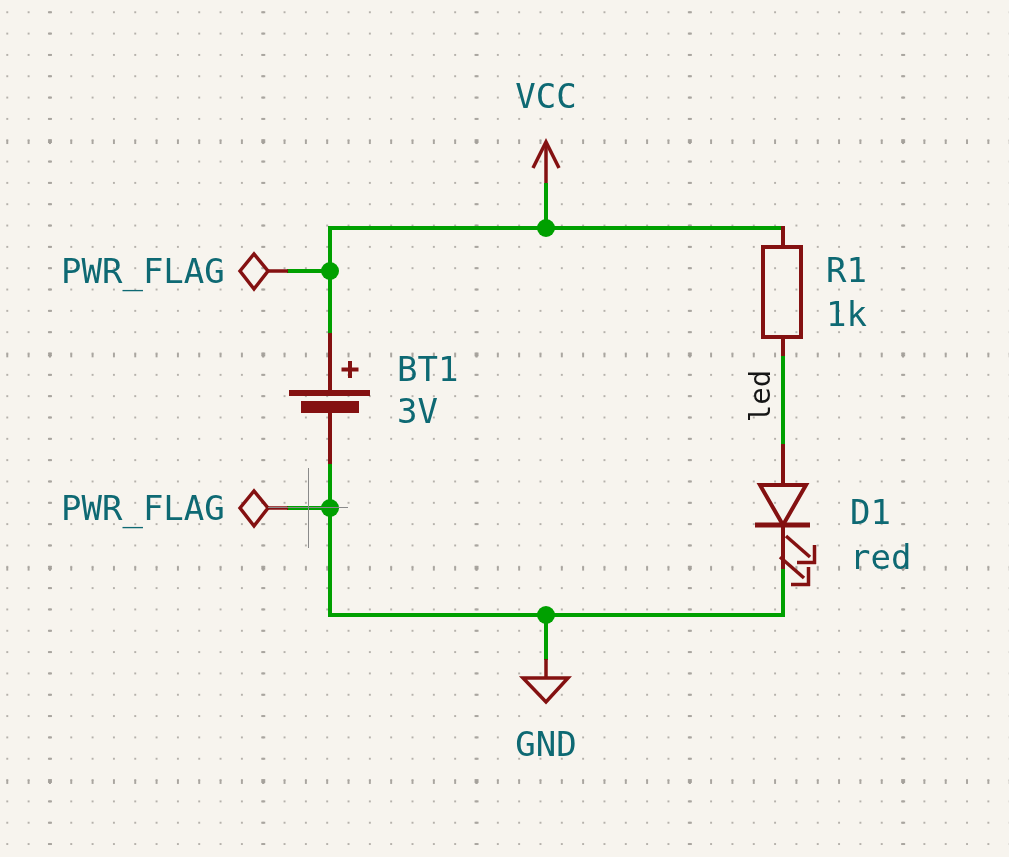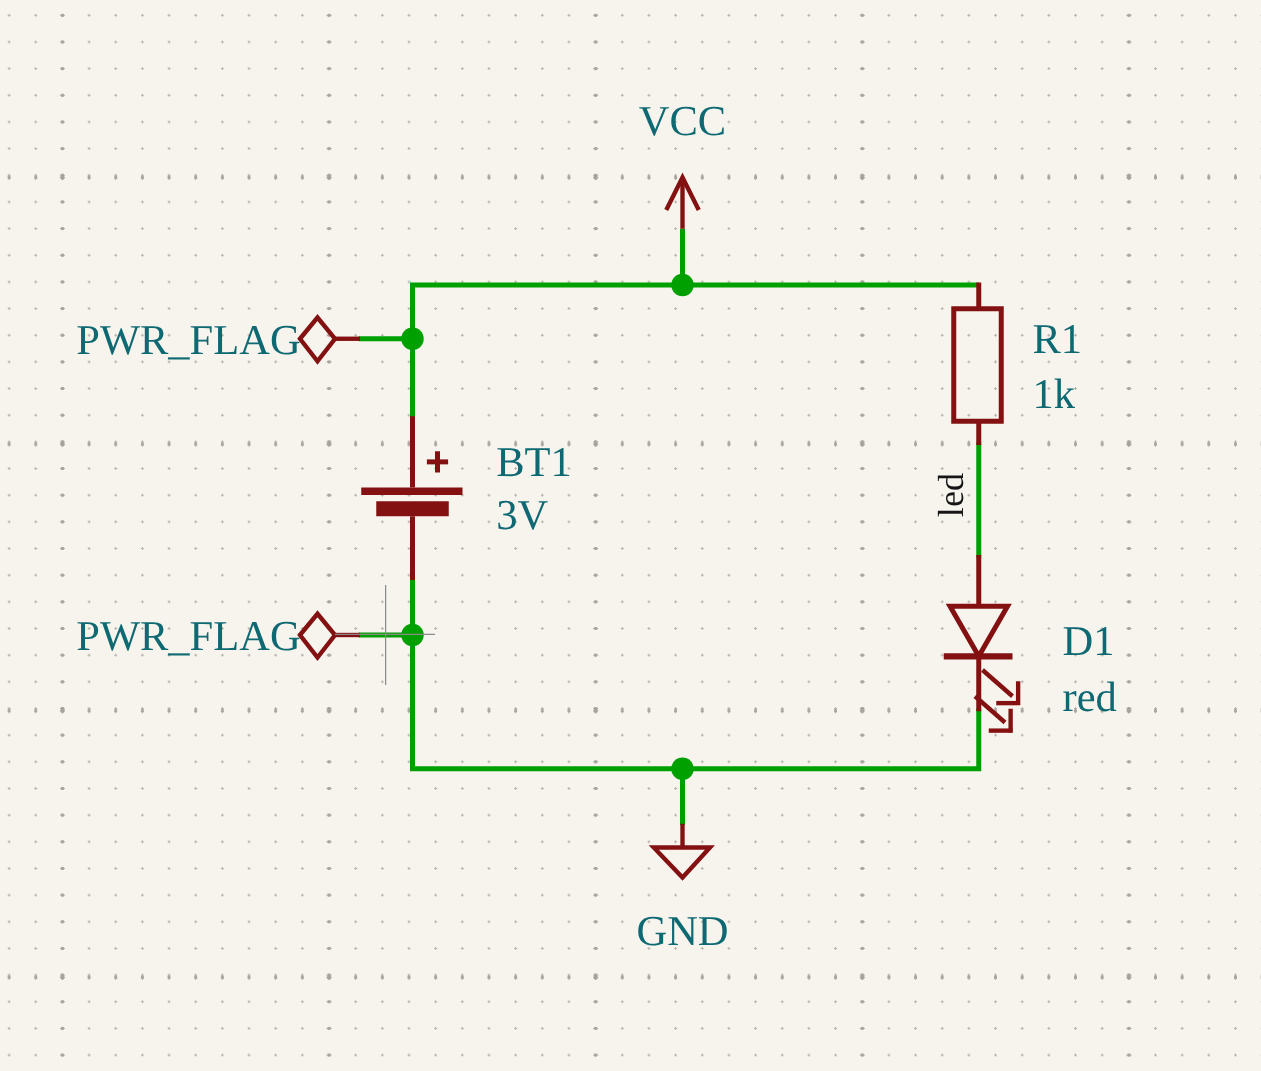--- a/index.html
+++ b/index.html
@@ -24,21 +24,20 @@
     background-size:
       213.3px 213.3px,
       213.3px 21.33px,
       21.33px 213.3px,
       21.33px 21.33px;
     background-position:
       -56.7px 35.4px,
       -56.7px 1.6px,
       -3.4px 35.4px,
       -3.4px 1.6px;
-    font-family: Liberation Serif, serif;
   }
   svg { position: absolute; left: 0; top: 0; }
 
   .wire       { stroke: #00A000; stroke-width: 4; fill: none; }
   .junction   { fill: #00A000; stroke: none; }
   .sym        { stroke: #841111; stroke-width: 4; fill: none; }
   .sym-thin   { stroke: #841111; stroke-width: 3.5; fill: none; }
   .sym-fill   { fill: #841111; stroke: none; }
   .plate-top  { stroke: #841111; stroke-width: 6; fill: none; }
   .cathode    { stroke: #841111; stroke-width: 5; fill: none; }

